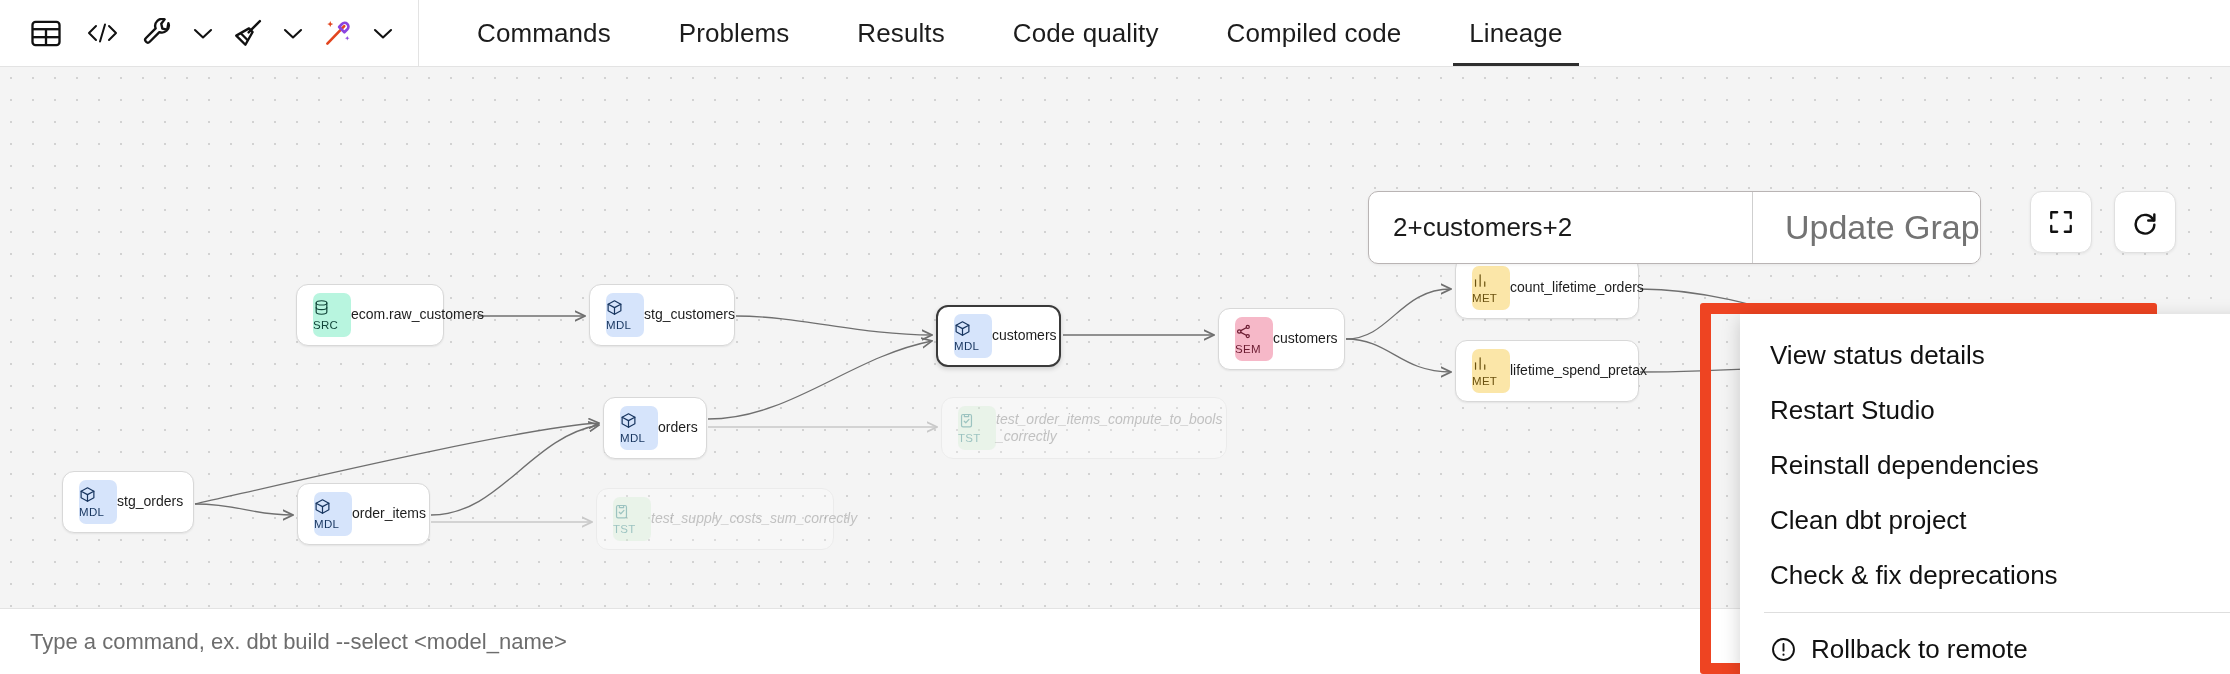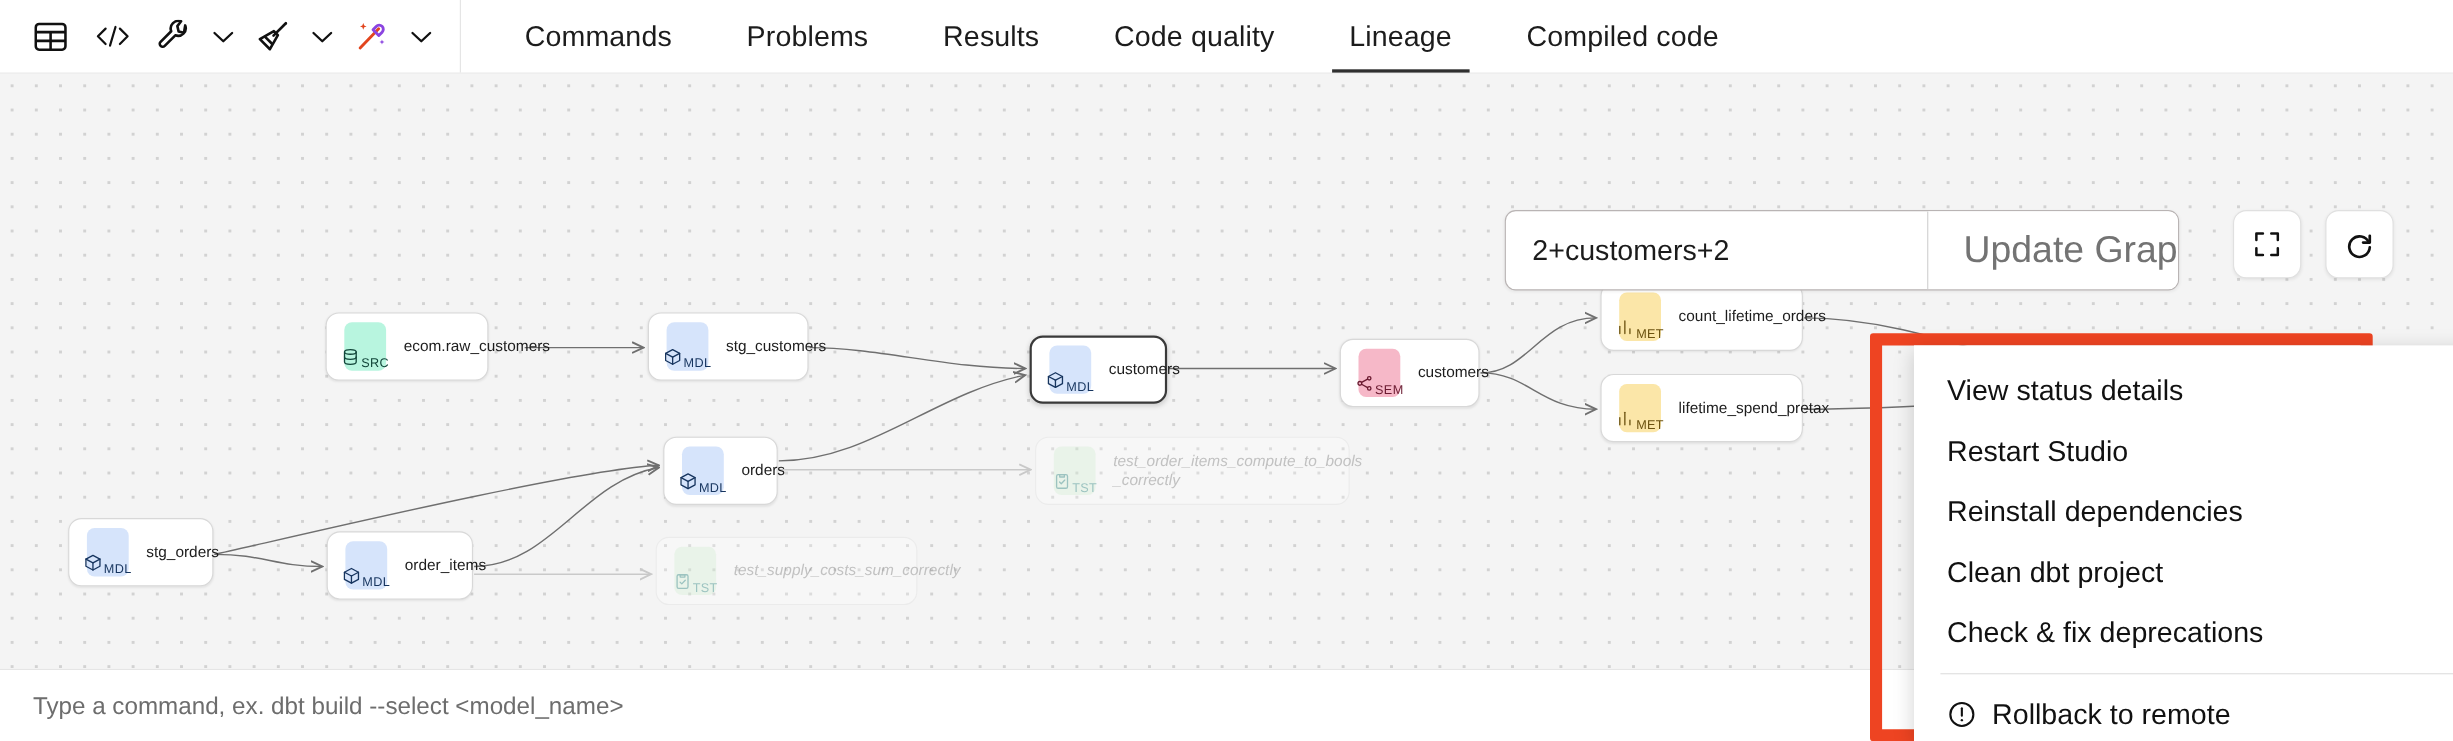--- a/index.html
+++ b/index.html
@@ -74,22 +74,22 @@
     box-shadow: 0 2px 5px rgba(0,0,0,0.16);
   }
   .node.faded {
     opacity:0.38;
     background:rgba(255,255,255,0.55);
     border:1px solid #dedede;
     box-shadow:none;
   }
   .badge {
     width:38px; min-width:38px; height:44px; border-radius:7px;
-    display:flex; flex-direction:row; align-items:flex-end; justify-content:center;
-    gap:1px; margin-right:16px;
+    display:flex; flex-direction:column; align-items:flex-start; justify-content:center;
+    gap:1px; margin-right:0;
   }
   .badge .bico { line-height:1; display:block; }
   .badge .blabel {
     font-size:11.5px; letter-spacing:0.3px; line-height:1;
     font-family:"Liberation Sans", sans-serif;
   }
   .badge-SRC { background:#b8f5df; color:#12463a; }
   .badge-MDL { background:#d6e4fb; color:#17355f; }
   .badge-SEM { background:#f6b8c8; color:#6b1b31; }
   .badge-MET { background:#fbe6a8; color:#6b5210; }
@@ -242,22 +242,22 @@
             <polyline points="2,3 10,10.5 18,3"></polyline>
           </svg>
       </div>
     </div>
 
     <div class="tabs" id="tabs-host">
         <div class="tab">Commands</div>
         <div class="tab">Problems</div>
         <div class="tab">Results</div>
         <div class="tab">Code quality</div>
+        <div class="tab">Compiled code</div>
         <div class="tab active">Lineage</div>
-        <div class="tab">Compiled code</div>
       </div>
   </div>
 
   <div class="canvas">
     <div class="canvas-inner">
 
       <svg class="edges" viewBox="0 0 2230 541">
         <defs>
           <marker id="ah" markerWidth="9" markerHeight="9" refX="8" refY="4.5" orient="auto">
             <path d="M0,0.7 L8,4.5 L0,8.3" fill="none" stroke="#6f6f6f" stroke-width="1.3"></path>

